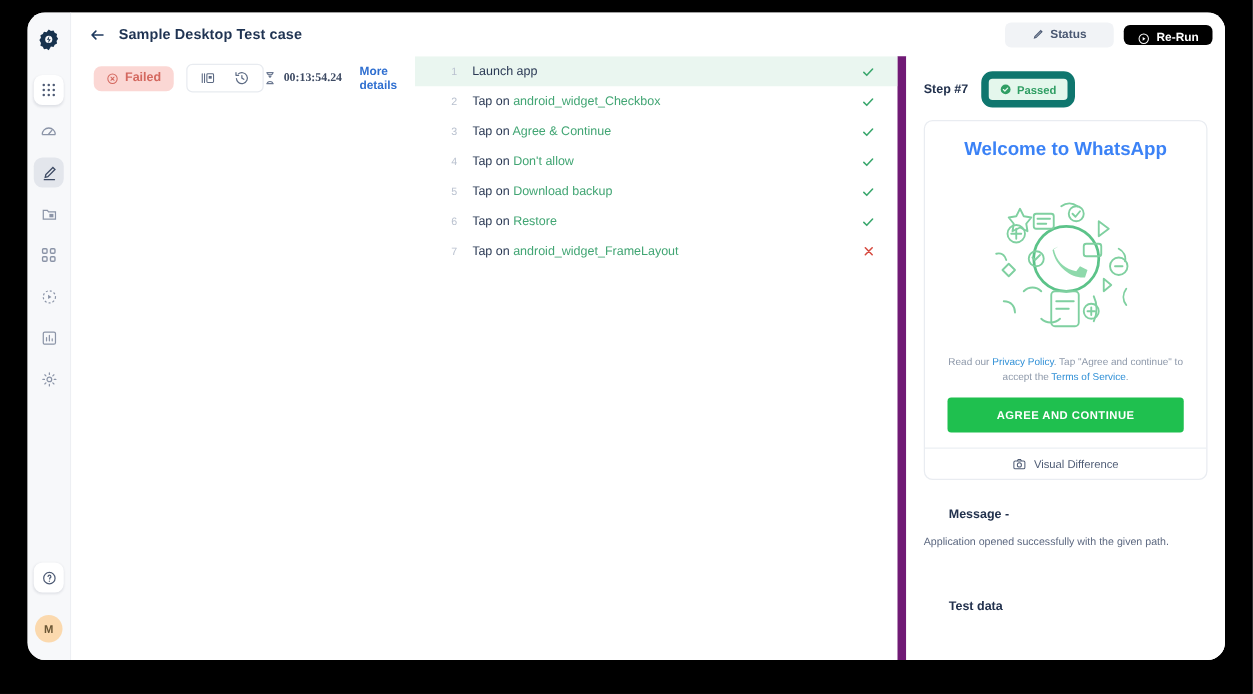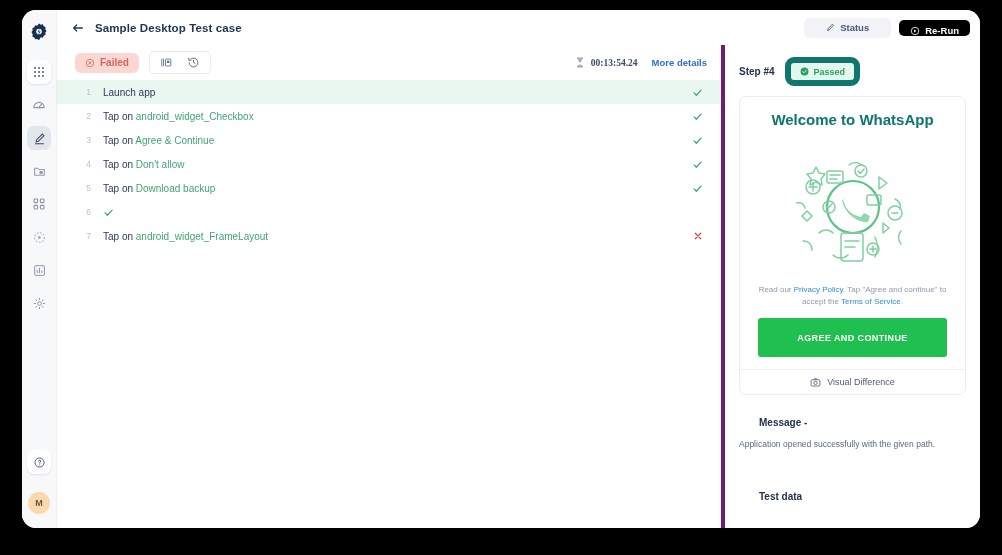--- a/index.html
+++ b/index.html
@@ -29,21 +29,21 @@
   .titlebar{height:35px;display:flex;align-items:center;padding:0 10px 0 12px;background:#fff;flex:0 0 35px;}
   .back{width:18px;height:18px;display:flex;align-items:center;justify-content:center;color:#1f3a5f;cursor:pointer;}
   .title{font-size:11.5px;font-weight:700;color:#1f3352;margin-left:8px;letter-spacing:.1px;}
   .tb-right{margin-left:auto;display:flex;align-items:center;gap:8px;}
   .btn-status{display:flex;align-items:center;gap:5px;height:20px;padding:0 22px;border-radius:5px;
               background:#f1f3f6;color:#4a5872;font-size:9.5px;font-weight:600;cursor:pointer;}
   .btn-rerun{display:flex;align-items:flex-end;gap:5px;height:16px;padding:0 11px;border-radius:5px;
              background:#000000;color:#fff;font-size:9.5px;font-weight:600;cursor:pointer;}
 
   .cols{flex:1;display:flex;min-height:0;}
-  .left{flex:1;display:flex;flex-direction:column;min-width:0;border-right:4px solid #701a75;background:#fff;}
+  .left{flex:1;display:flex;min-width:0;border-right:7px solid #701a75;background:#fff;}
 
   .toolbar{height:35px;display:flex;align-items:center;padding:0 14px 0 18px;flex:0 0 35px;}
   .badge-failed{display:flex;align-items:center;gap:5px;height:20px;padding:0 10px;border-radius:6px;
                 background:#fbd7d4;color:#d4685f;font-size:10px;font-weight:700;}
   .iconpill{margin-left:10px;height:21px;display:flex;align-items:center;gap:14px;padding:0 10px;
             border:1px solid #e8ebf0;border-radius:5px;background:#fff;color:#5d6b84;}
   .iconpill > span{cursor:pointer;display:flex;}
   .tb-meta{margin-left:auto;display:flex;align-items:center;gap:14px;}
   .timer{display:flex;align-items:center;gap:6px;color:#3d4a63;font-size:9.5px;font-weight:600;font-family:Liberation Serif, serif;}
   .more{color:#2f6fd0;font-size:9.5px;font-weight:600;cursor:pointer;}
@@ -59,25 +59,25 @@
 
   
   .right{width:255px;flex:0 0 255px;background:#fff;padding:12px 14px 0 14px;box-sizing:border-box;overflow:hidden;}
   .stephead{display:flex;align-items:center;gap:10px;margin-bottom:10px;}
   .stephead .lbl{font-size:10px;font-weight:700;color:#22314d;}
   .badge-passed{display:flex;align-items:center;gap:5px;height:17px;padding:0 9px;border-radius:9px;
                 background:#e4f7ec;border:6px solid #0f766e;color:#2f9e63;font-size:9px;font-weight:600;}
 
   .card{border:1px solid #e9ecf1;border-radius:7px;overflow:hidden;background:#fff;}
   .card-body{padding:12px 12px 10px 12px;text-align:center;}
-  .wa-title{color:#0f766e;font-size:15px;font-weight:700;margin:2px 0 4px;}
+  .wa-title{color:#3b82f6;font-size:15px;font-weight:700;margin:2px 0 4px;}
   .wa-art{height:150px;display:flex;align-items:center;justify-content:center;}
   .wa-legal{font-size:8px;color:#8e99aa;line-height:1.5;padding:0 6px;margin-top:2px;}
   .wa-legal a{color:#2f8fd6;text-decoration:none;}
-  .wa-btn{margin:10px 6px 2px;height:39px;border-radius:3px;background:#1fc04f;color:#fff;font-size:9px;
+  .wa-btn{margin:10px 6px 2px;height:28px;border-radius:3px;background:#1fc04f;color:#fff;font-size:9px;
           font-weight:700;letter-spacing:.4px;display:flex;align-items:center;justify-content:center;cursor:pointer;}
   .card-foot{border-top:1px solid #eceff3;height:24px;display:flex;align-items:center;justify-content:center;
              gap:6px;color:#4f5c75;font-size:9px;cursor:pointer;}
 
   .sec-title{font-size:10px;font-weight:700;color:#22314d;margin:22px 0 10px;padding-left:20px;}
   .sec-text{font-size:8.5px;color:#5c6880;line-height:1.5;}
   .sec-title.pad{margin-top:40px;}
 
   svg{display:block;}
 </style>
@@ -300,41 +300,42 @@
                 <div class="num">5</div>
                 <div class="txt"><span>Tap on</span> <span class="tgt">Download backup</span></div>
                 <div class="ok">
                   <svg width="11" height="11" viewBox="0 0 16 16" fill="none" stroke="#3aa76d" stroke-width="1.8" stroke-linecap="round" stroke-linejoin="round">
                     <path d="M3 8.6l3.4 3.4L13.2 4.6"></path>
                   </svg>
                 </div>
               </div>
               <div class="step">
                 <div class="num">6</div>
+                <div class="txt"><span>Tap on</span> <span class="tgt">Restore</span></div>
                 <div class="ok">
                   <svg width="11" height="11" viewBox="0 0 16 16" fill="none" stroke="#3aa76d" stroke-width="1.8" stroke-linecap="round" stroke-linejoin="round">
                     <path d="M3 8.6l3.4 3.4L13.2 4.6"></path>
                   </svg>
                 </div>
               </div>
               <div class="step">
                 <div class="num">7</div>
                 <div class="txt"><span>Tap on</span> <span class="tgt">android_widget_FrameLayout</span></div>
                 <div class="fail">
                   <svg width="10" height="10" viewBox="0 0 16 16" fill="none" stroke="#d64a3f" stroke-width="2" stroke-linecap="round">
                     <path d="M3.6 3.6l8.8 8.8M12.4 3.6l-8.8 8.8"></path>
                   </svg>
                 </div>
               </div>
             </div>
       </div>
 
       <div class="right">
         <div class="stephead">
-          <div class="lbl">Step #4</div>
+          <div class="lbl">Step #7</div>
           <div class="badge-passed">
             <span>
               <svg width="9" height="9" viewBox="0 0 16 16" fill="#2f9e63">
                 <circle cx="8" cy="8" r="7"></circle>
                 <path d="M4.8 8.2l2.1 2.1 4-4.2" fill="none" stroke="#e4f7ec" stroke-width="1.7" stroke-linecap="round" stroke-linejoin="round"></path>
               </svg>
             </span>
             <span>Passed</span>
           </div>
         </div>

